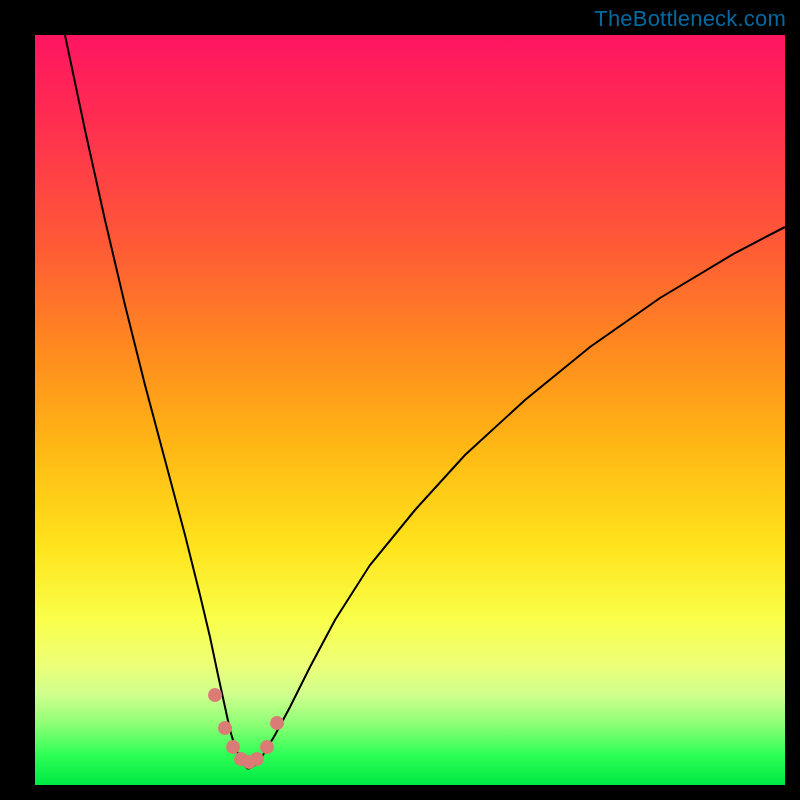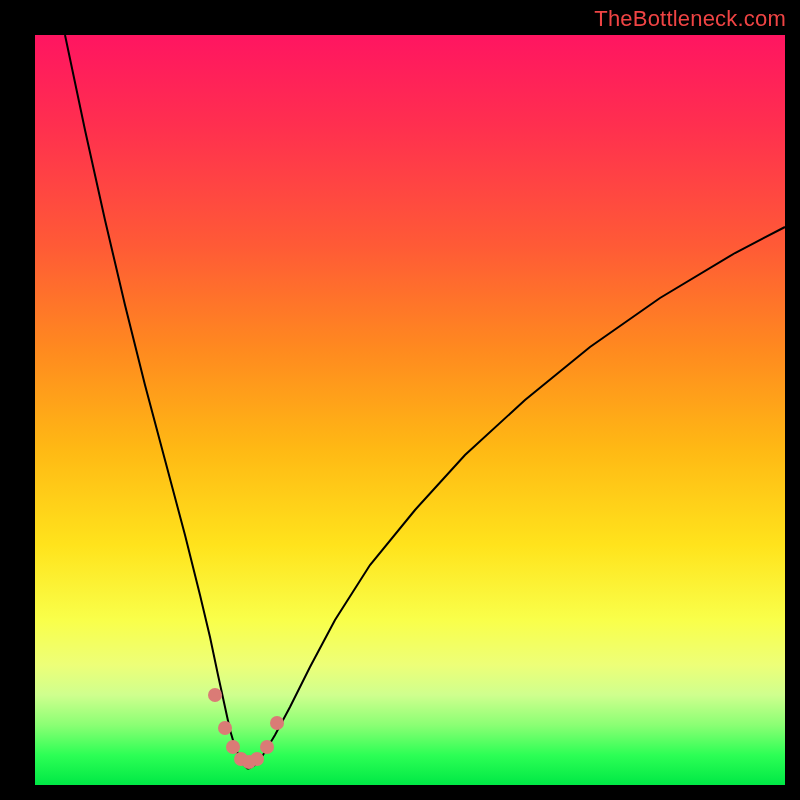--- a/index.html
+++ b/index.html
@@ -39,21 +39,21 @@
       #cfff8e 88%,
       #8bff74 92%,
       #2dff55 96%,
       #00e845 100%
     );
   }
   .watermark {
     position: absolute;
     top: 6px;
     right: 14px;
-    color: #ef4444;
+    color: #0369a1;
     font-size: 22px;
     font-weight: 500;
     letter-spacing: 0.2px;
     user-select: none;
   }
   svg.curves {
     position: absolute;
     left: 0;
     top: 0;
     width: 750px;

